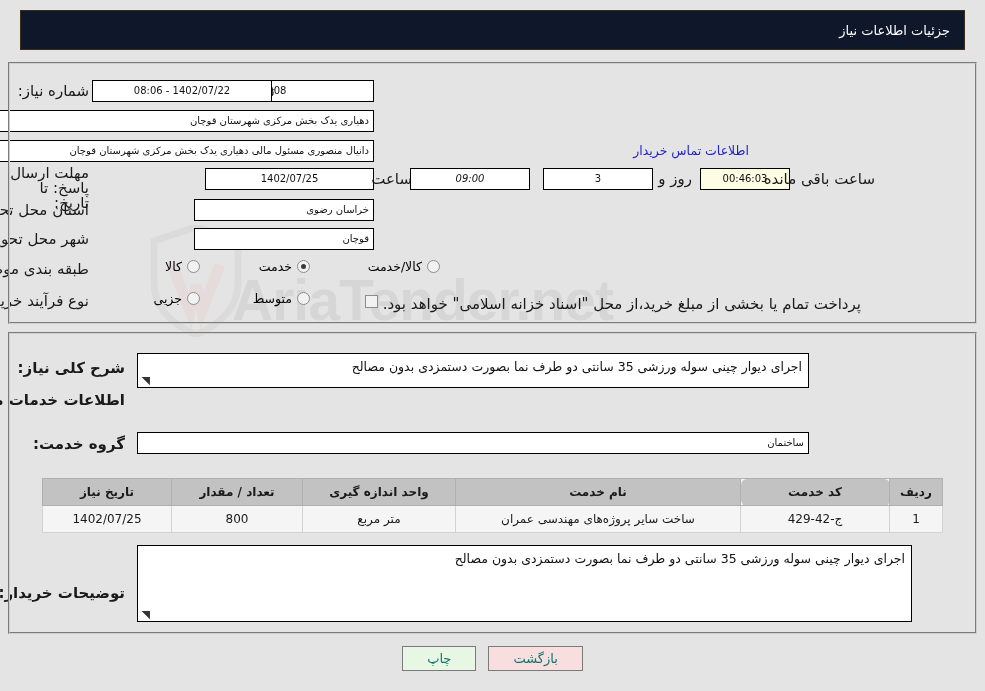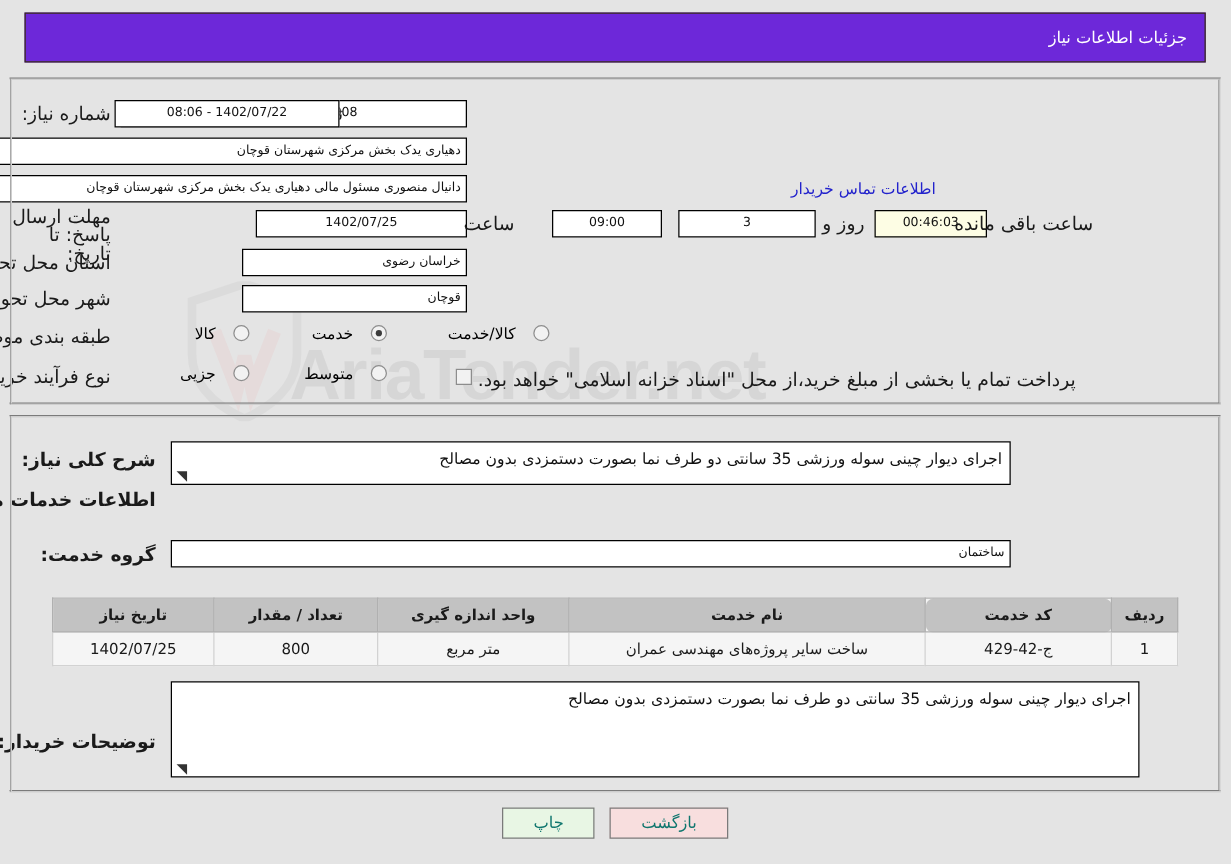--- a/index.html
+++ b/index.html
@@ -48,21 +48,21 @@
     height: 112px;
   }
 
   
   .titlebar {
     position: absolute;
     top: 10px;
     right: 20px;
     left: 20px;
     height: 40px;
-    background: #6d28d9;
+    background: #0f172a;
     border: 1px solid #3a2c18;
     box-sizing: border-box;
     color: #ffffff;
     font-size: 13px;
     display: flex;
     align-items: center;
     justify-content: flex-start;
     padding-right: 14px;
     z-index: 3;
   }
@@ -104,21 +104,21 @@
   .fld.cream  { background: #fdfde4; text-align: center; }
   .link {
     position: absolute;
     font-size: 12.5px;
     color: #2222cc;
     white-space: nowrap;
     cursor: pointer;
   }
 
   
-  .radio-wrap { position: absolute; display: flex; align-items: center; gap: 14px; font-size: 12.5px; white-space: nowrap;}
+  .radio-wrap { position: absolute; display: flex; align-items: center; gap: 5px; font-size: 12.5px; white-space: nowrap;}
   .radio {
     width: 13px; height: 13px;
     border-radius: 50%;
     border: 1px solid #8d8d8d;
     background: #f2f2f2;
     box-sizing: border-box;
     display: inline-block;
     position: relative;
     flex: none;
   }
@@ -234,21 +234,21 @@
   <div class="lbl" style="top:114px; right:896px;">نام دستگاه خریدار:</div>
   <div class="fld" style="top:110px; right:611px; width:380px;">دهیاری یدک بخش مرکزی شهرستان قوچان</div>
 
   <div class="lbl" style="top:144px; right:896px;">ایجاد کننده درخواست:</div>
   <div class="fld" style="top:140px; right:611px; width:380px;">دانیال منصوری مسئول مالی دهیاری یدک بخش مرکزی شهرستان قوچان</div>
   <div class="link" style="top:143px; right:236px;">اطلاعات تماس خریدار</div>
 
   <div class="lbl" style="top:166px; right:896px; width:80px; white-space:normal;">مهلت ارسال پاسخ: تا تاریخ:</div>
   <div class="fld center" style="top:168px; right:611px; width:169px;">1402/07/25</div>
   <div class="lbl" style="top:172px; right:573px;">ساعت</div>
-  <div class="fld center" style="top:168px; right:455px; width:88px;">09:00</div>
+  <div class="fld center" style="top:168px; right:455px; width:120px;font-style:italic;">09:00</div>
   <div class="fld center" style="top:168px; right:332px; width:110px;">3</div>
   <div class="lbl" style="top:172px; right:293px;">روز و</div>
   <div class="fld cream" style="top:168px; right:195px; width:90px;">00:46:03</div>
   <div class="lbl" style="top:172px; right:110px;">ساعت باقی مانده</div>
 
   <div class="lbl" style="top:203px; right:896px;">استان محل تحویل:</div>
   <div class="fld" style="top:199px; right:611px; width:180px;">خراسان رضوی</div>
 
   <div class="lbl" style="top:232px; right:896px;">شهر محل تحویل:</div>
   <div class="fld" style="top:228px; right:611px; width:180px;">قوچان</div>

